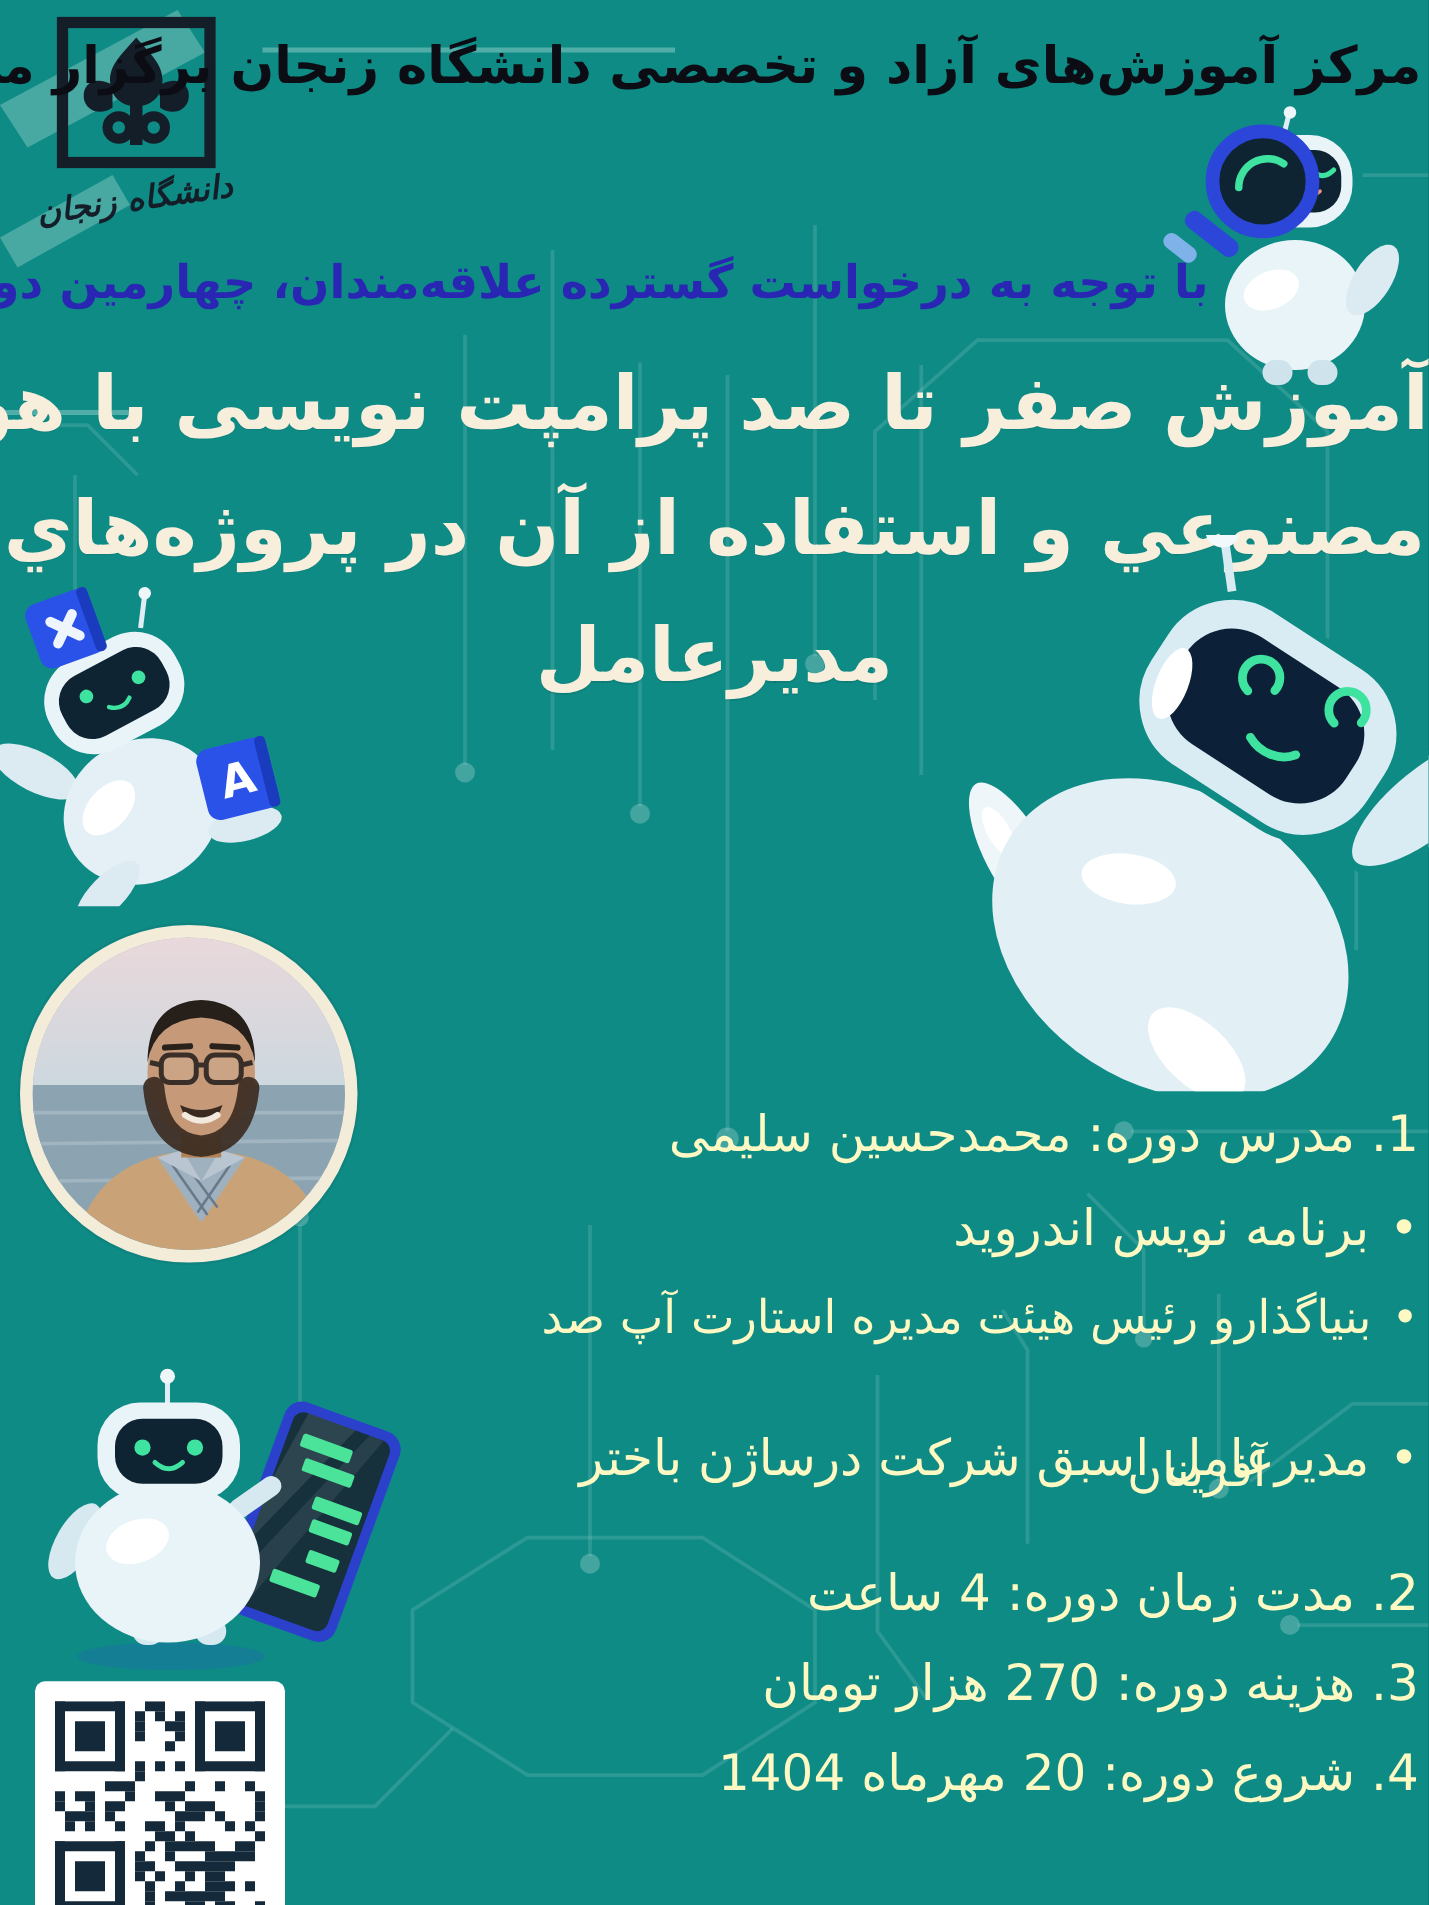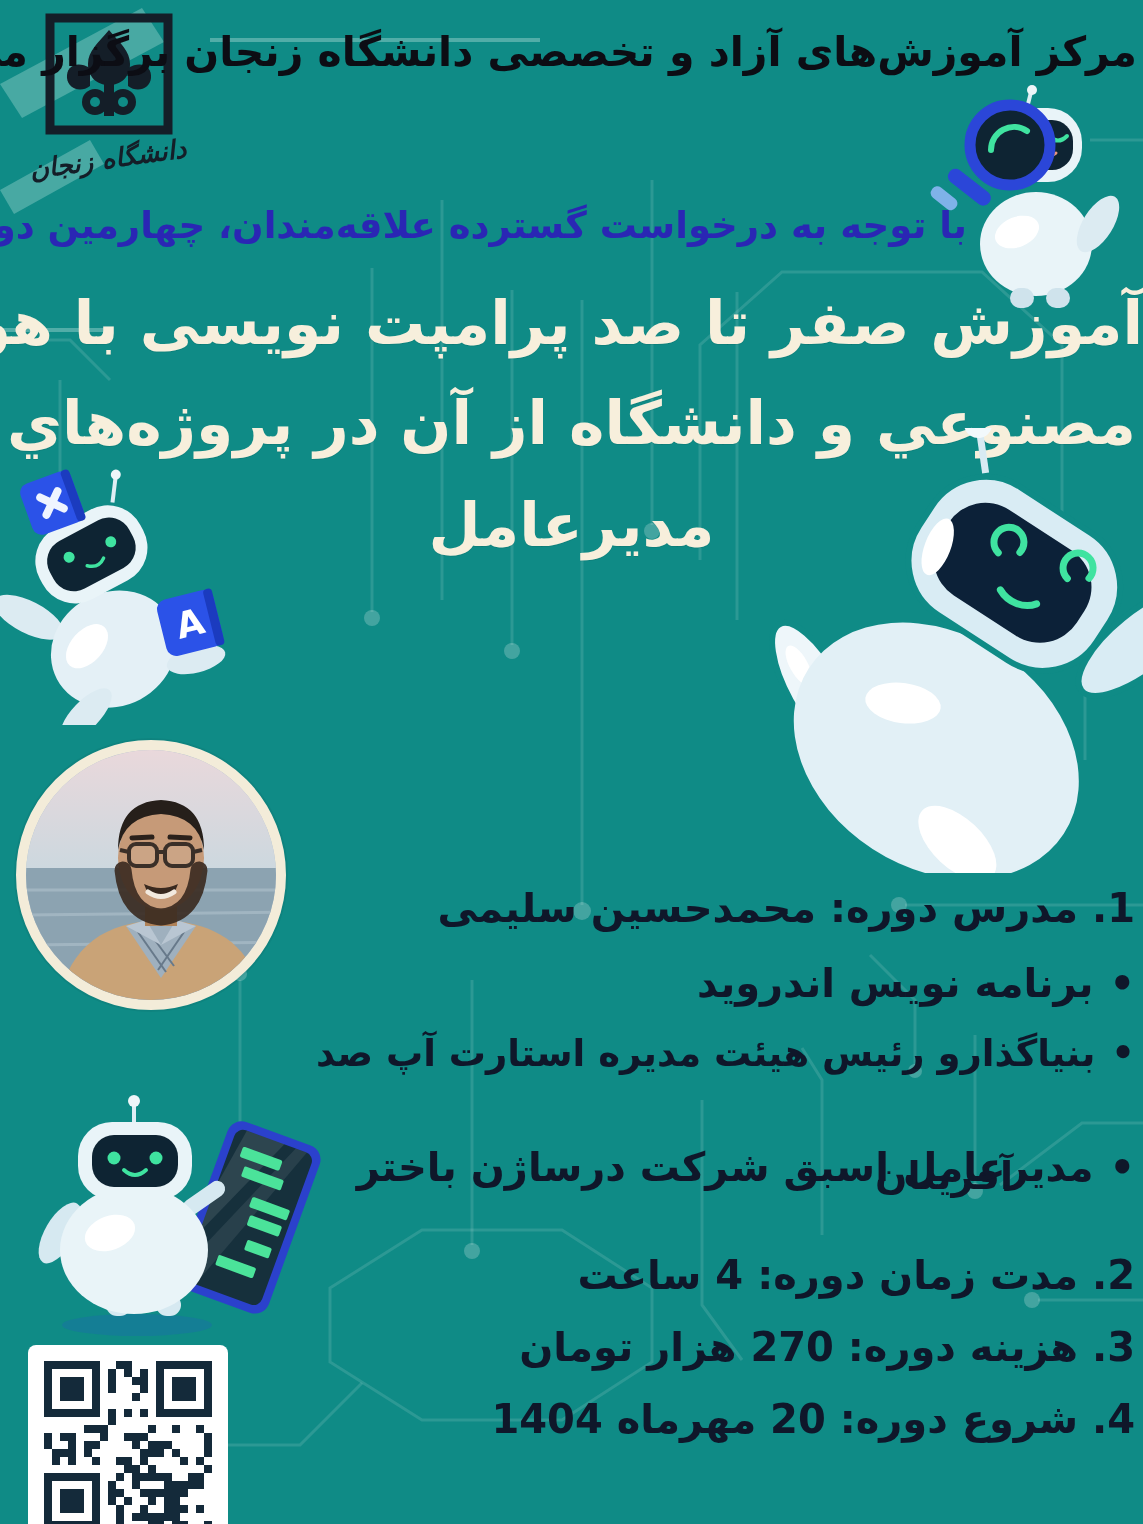--- a/index.html
+++ b/index.html
@@ -33,21 +33,21 @@
   .robot-phone{position:absolute;left:22px;top:1078px;}
   .avatar{
     position:absolute;left:16px;top:740px;width:270px;height:270px;
     border-radius:50%;border:10px solid #F3ECD9;overflow:hidden;
     box-shadow:0 0 0 2px rgba(0,0,0,0.05);
     background:#aebfca;
   }
   .details{position:absolute;left:0;top:0;width:100%;height:100%;pointer-events:none;}
   .row{
     position:absolute;right:8px;direction:rtl;white-space:nowrap;
-    font-size:40px;font-weight:bold;color:#0f172a;
+    font-size:40px;font-weight:normal;color:#fef9c3;
   }
   .row .b{margin-left:16px;}
   .r0{top:885px;}
   .r1{top:960px;}
   .r2{top:1032px;font-size:37px;}
   .r3{top:1106px;right:130px;font-size:38px;margin-top:48px;}
   .r4{top:1144px;}
   .r5{top:1252px;}
   .r6{top:1324px;}
   .r7{top:1396px;}
@@ -141,21 +141,21 @@
     <ellipse cx="114" cy="162" rx="56" ry="52" fill="#E9F4F8"></ellipse>
     <ellipse cx="95" cy="150" rx="23" ry="15" fill="#FFFFFF" transform="rotate(-22 95 150)"></ellipse>
     <ellipse cx="176" cy="142" rx="15" ry="32" transform="rotate(32 176 142)" fill="#DCEBF2"></ellipse>
     <rect x="88" y="206" width="24" height="20" rx="10" fill="#CFE3EC"></rect>
     <rect x="124" y="206" width="24" height="20" rx="10" fill="#CFE3EC"></rect>
   </svg>
 
   <div class="announce" dir="rtl">با توجه به درخواست گسترده علاقه‌مندان، چهارمین دوره</div>
 
   <div class="title l1" dir="rtl">آموزش صفر تا صد پرامپت نویسی با هوش</div>
-  <div class="title l2" dir="rtl">مصنوعي و دانشگاه از آن در پروژه‌هاي</div>
+  <div class="title l2" dir="rtl">مصنوعي و استفاده از آن در پروژه‌هاي</div>
   <div class="title l3" dir="rtl">مدیرعامل</div>
 
   <svg class="robot-left" width="255" height="270" viewBox="0 0 255 270">
     <g transform="rotate(-28 120 145)">
       <ellipse cx="40" cy="122" rx="16" ry="38" transform="rotate(-35 40 122)" fill="#DCEBF2"></ellipse>
       <ellipse cx="100" cy="190" rx="64" ry="57" fill="#E4F0F6"></ellipse>
       <ellipse cx="78" cy="175" rx="26" ry="16" fill="#FFFFFF" transform="rotate(-20 78 175)"></ellipse>
       <ellipse cx="45" cy="235" rx="34" ry="14" transform="rotate(-18 45 235)" fill="#DCEBF2"></ellipse>
       <ellipse cx="168" cy="238" rx="30" ry="13" transform="rotate(14 168 238)" fill="#DCEBF2"></ellipse>
       <line x1="168" y1="60" x2="182" y2="40" stroke="#DFEEF4" stroke-width="4"></line>

